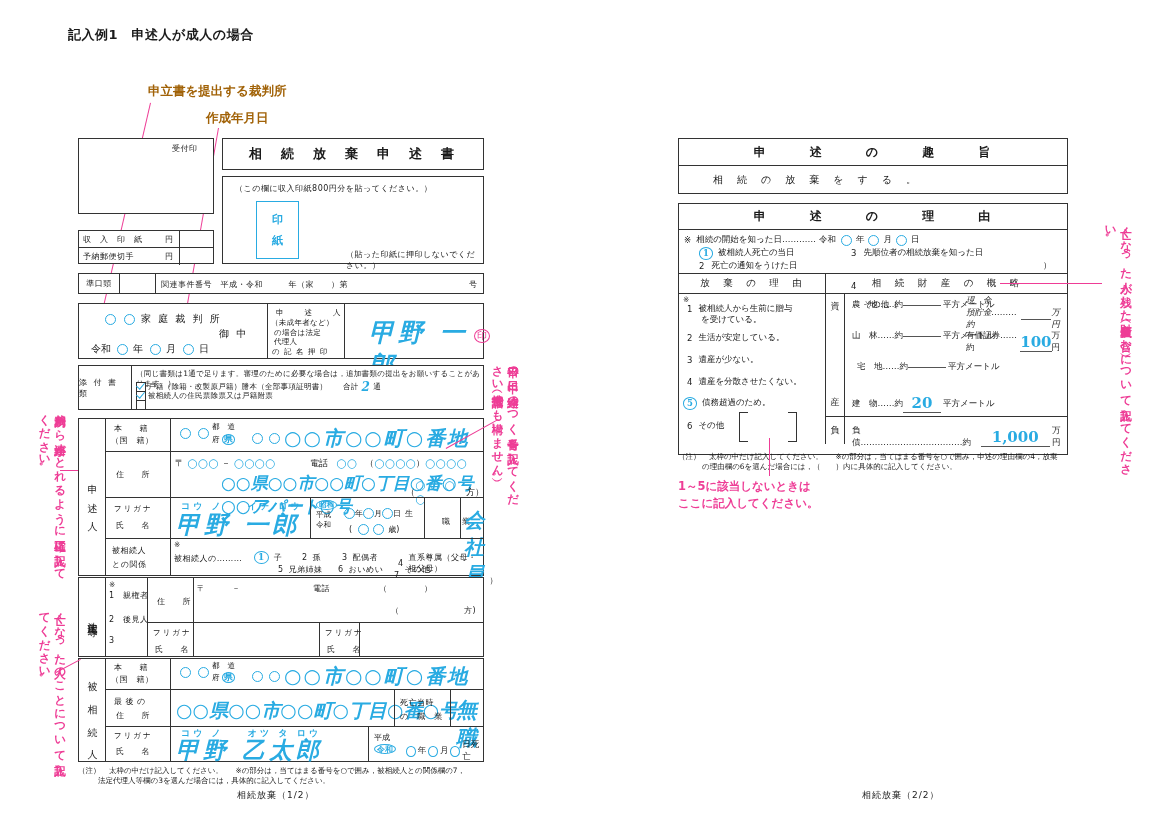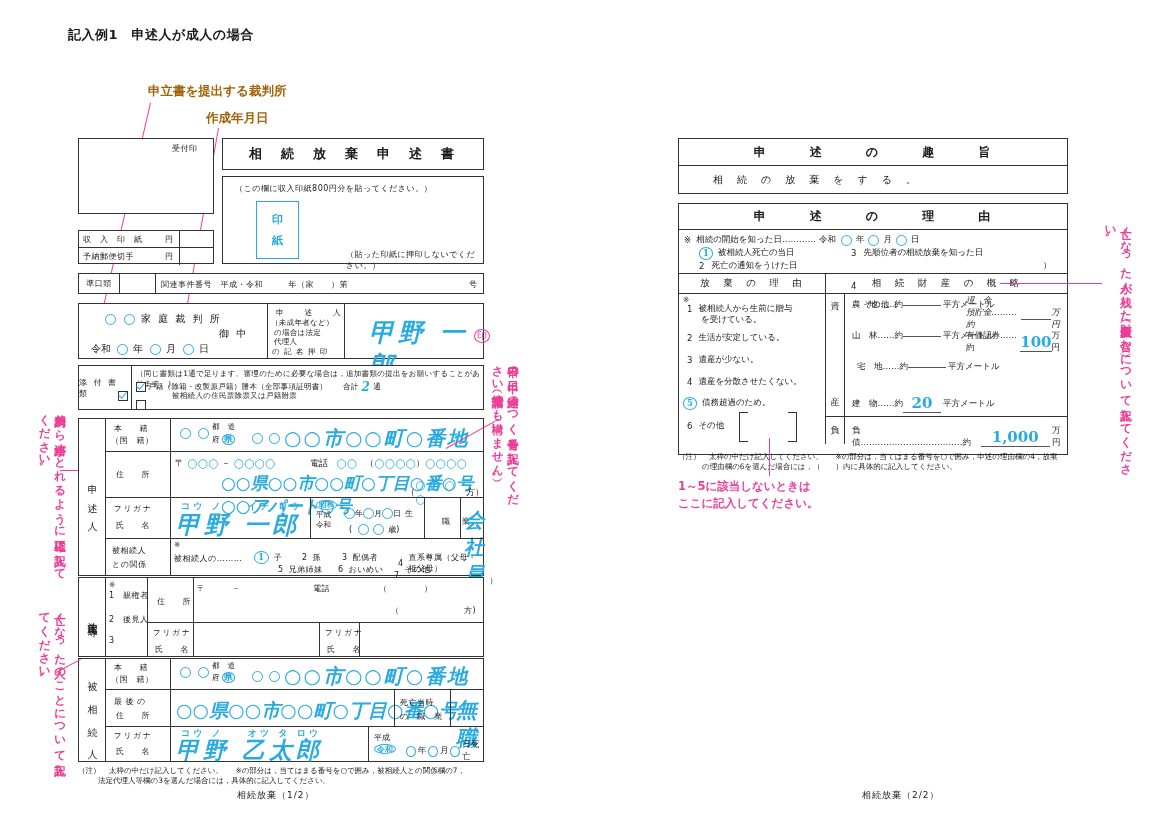--- a/index.html
+++ b/index.html
@@ -206,21 +206,21 @@
   <div class="abs frame-thin bx" style="left:78px; top:365px; width:406px; height:45px;">
     <div class="abs bx ctr lbl8" style="left:0; top:0; width:52px; height:43px; letter-spacing:2px;">添 付 書 類</div>
     <div class="abs" style="left:52px; top:0; width:1px; height:43px; background:#333;"></div>
     <div class="abs lbl7" style="left:57px; top:3px;">（同じ書類は1通で足ります。審理のために必要な場合は，追加書類の提出をお願いすることがあります。）</div>
     <div class="abs lft lbl7" style="left:57px; top:14px;">
       <span class="chk on"></span>
       <span>戸籍（除籍・改製原戸籍）謄本（全部事項証明書）　　合計</span>
       <span class="hand" style="font-size:12px; margin:0 3px;">2</span>
       <span>通</span>
     </div>
-    <div class="abs lft lbl7" style="left:39px; top:25px;gap:42px;">
+    <div class="abs lft lbl7" style="left:57px; top:25px;">
       <span class="chk on"></span>
       <span>被相続人の住民票除票又は戸籍附票</span>
     </div>
     <div class="abs lft lbl7" style="left:57px; top:34px;">
       <span class="chk"></span>
     </div>
   </div>
 
   <div class="abs frame bx" style="left:78px; top:418px; width:406px; height:158px;">
 

